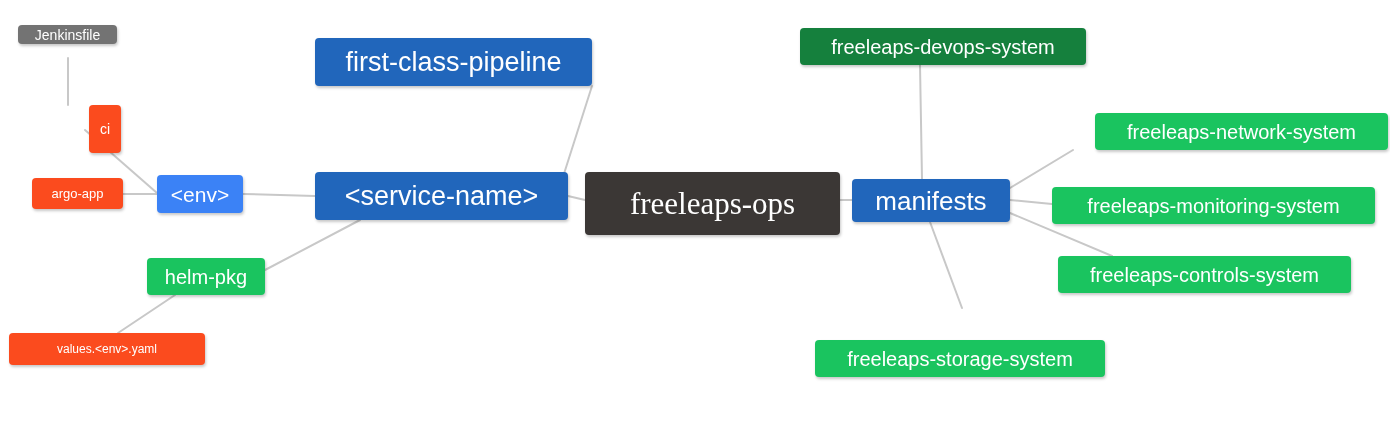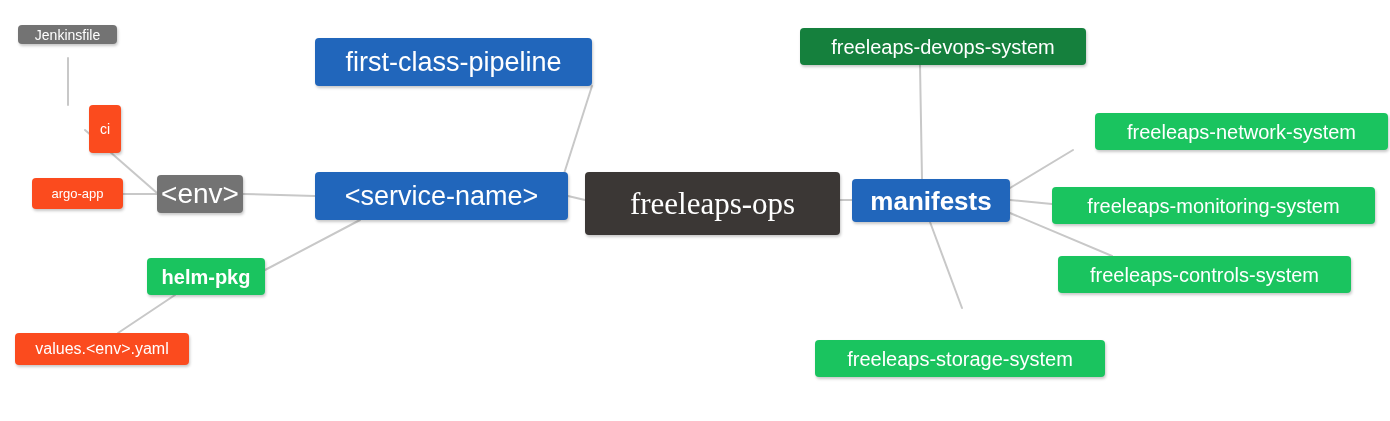--- a/index.html
+++ b/index.html
@@ -67,39 +67,39 @@
   <div id="node-layer">
       <div class="node" style="left: 18px; top: 25px; width: 99px; height: 19px; background: #737373; font-size: 14px;">
         <span class="node-label">Jenkinsfile</span>
       </div>
       <div class="node" style="left: 53px; top: 105px; width: 32px; height: 48px; background: rgb(251, 75, 30); font-size: 14px; margin-left: 36px;">
         <span class="node-label">ci</span>
       </div>
       <div class="node" style="left: 32px; top: 178px; width: 91px; height: 31px; background: rgb(251, 75, 30); font-size: 13px;">
         <span class="node-label">argo-app</span>
       </div>
-      <div class="node" style="left: 157px; top: 175px; width: 86px; height: 38px; background: #737373; font-size: 28px;">
+      <div class="node" style="left: 157px; top: 175px; width: 86px; height: 38px; background: #3b82f6; font-size: 21px;">
         <span class="node-label">&lt;env&gt;</span>
       </div>
-      <div class="node" style="left: 147px; top: 258px; width: 118px; height: 37px; background: rgb(26, 196, 95); font-size: 20px; font-weight: bold;">
+      <div class="node" style="left: 147px; top: 258px; width: 118px; height: 37px; background: rgb(26, 196, 95); font-size: 20px;">
         <span class="node-label">helm-pkg</span>
       </div>
-      <div class="node" style="left: 9px; top: 333px; width: 174px; height: 32px; background: rgb(251, 75, 30); font-size: 16px; margin-left: 6px;">
+      <div class="node" style="left: 9px; top: 333px; width: 196px; height: 32px; background: rgb(251, 75, 30); font-size: 12px;">
         <span class="node-label">values.&lt;env&gt;.yaml</span>
       </div>
       <div class="node" style="left: 315px; top: 38px; width: 277px; height: 48px; background: rgb(33, 102, 187); font-size: 27px;">
         <span class="node-label">first-class-pipeline</span>
       </div>
       <div class="node" style="left: 315px; top: 172px; width: 253px; height: 48px; background: rgb(33, 102, 187); font-size: 27px; justify-content: center;">
         <span class="node-label">&lt;service-name&gt;</span>
       </div>
       <div class="node" style="left: 585px; top: 172px; width: 255px; height: 63px; background: rgb(59, 55, 53); font-size: 31px; font-family: Liberation Serif, serif;">
         <span class="node-label">freeleaps-ops</span>
       </div>
-      <div class="node" style="left: 852px; top: 179px; width: 158px; height: 43px; background: rgb(33, 102, 187); font-size: 26px; font-weight: bold;">
+      <div class="node" style="left: 852px; top: 179px; width: 158px; height: 43px; background: rgb(33, 102, 187); font-size: 26px;">
         <span class="node-label">manifests</span>
       </div>
       <div class="node" style="left: 800px; top: 28px; width: 286px; height: 37px; background: #15803d; font-size: 20px;">
         <span class="node-label">freeleaps-devops-system</span>
       </div>
       <div class="node" style="left: 1055px; top: 113px; width: 293px; height: 37px; background: rgb(26, 196, 95); font-size: 20px; margin-left: 40px;">
         <span class="node-label">freeleaps-network-system</span>
       </div>
       <div class="node" style="left: 1052px; top: 187px; width: 323px; height: 37px; background: rgb(26, 196, 95); font-size: 20px;">
         <span class="node-label">freeleaps-monitoring-system</span>

